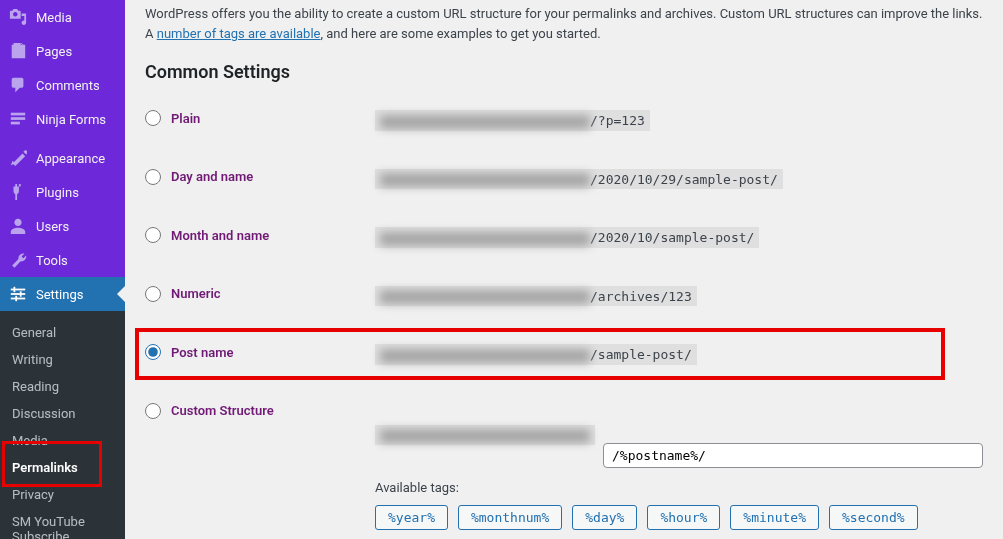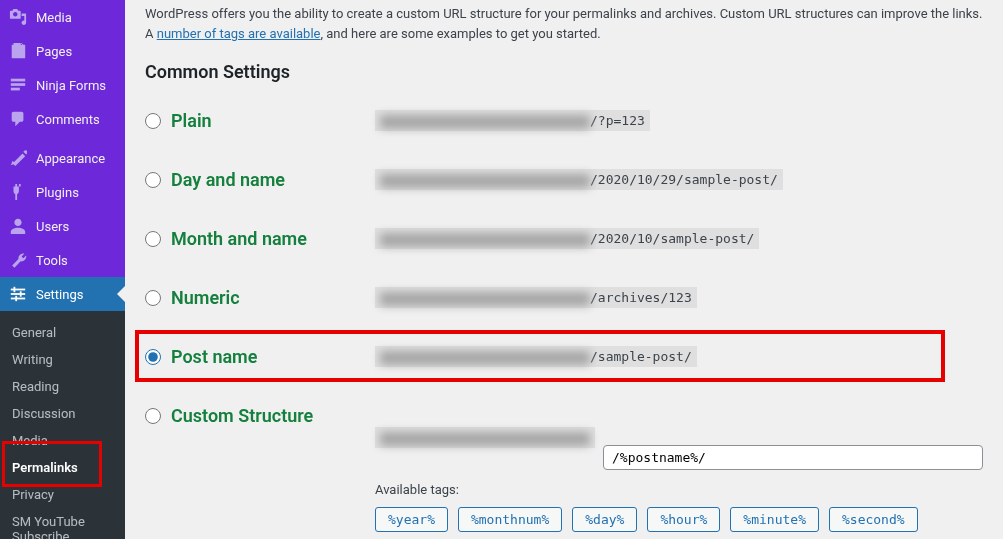--- a/index.html
+++ b/index.html
@@ -106,22 +106,22 @@
   }
   .option-row input[type=radio] {
     width: 16px;
     height: 16px;
     margin-right: 10px;
     accent-color: #2271b1;
     cursor: pointer;
   }
   .option-row label {
     font-weight: 600;
-    font-size: 18px;
-    color: #15803d;
+    font-size: 13px;
+    color: #701a75;
   }
   .option-row .example-col {
     flex: 1;
     display: flex;
     flex-direction: column;
   }
   .codebox {
     display: inline-block;
     background: rgba(0,0,0,.07);
     font-family: Consolas, Monaco, monospace;
@@ -196,34 +196,34 @@
     <span class="icon">
         <svg viewBox="0 0 20 20">
           <path d="M5 1h9l4 4v13H5V1zm8 0v4h4M7 3h11v15H3V3h4z"></path>
         </svg>
       </span>
     <span>Pages</span>
   </div>
   <div class="menu-item">
     <span class="icon">
         <svg viewBox="0 0 20 20">
+          <path d="M5 2h9c1.1 0 2 .9 2 2v7c0 1.1-.9 2-2 2h-2l-5 5v-5H5c-1.1 0-2-.9-2-2V4c0-1.1.9-2 2-2z"></path>
+        </svg>
+      </span>
+    <span>Comments</span>
+  </div>
+  <div class="menu-item">
+    <span class="icon">
+        <svg viewBox="0 0 20 20">
           <rect x="2" y="3" width="16" height="3"></rect>
           <rect x="2" y="8" width="16" height="3"></rect>
           <rect x="2" y="13" width="10" height="3"></rect>
         </svg>
       </span>
     <span>Ninja Forms</span>
-  </div>
-  <div class="menu-item">
-    <span class="icon">
-        <svg viewBox="0 0 20 20">
-          <path d="M5 2h9c1.1 0 2 .9 2 2v7c0 1.1-.9 2-2 2h-2l-5 5v-5H5c-1.1 0-2-.9-2-2V4c0-1.1.9-2 2-2z"></path>
-        </svg>
-      </span>
-    <span>Comments</span>
   </div>
   <div class="menu-sep"></div>
   <div class="menu-item">
     <span class="icon">
         <svg viewBox="0 0 20 20">
           <path d="M4 16l11-11 3 3L7 19l-3-3zM2 18l2-5 3 3-5 2zM16 3l1-1c.8-.8 2.2-.8 3 0s.8 2.2 0 3l-1 1-3-3z"></path>
         </svg>
       </span>
     <span>Appearance</span>
   </div>

